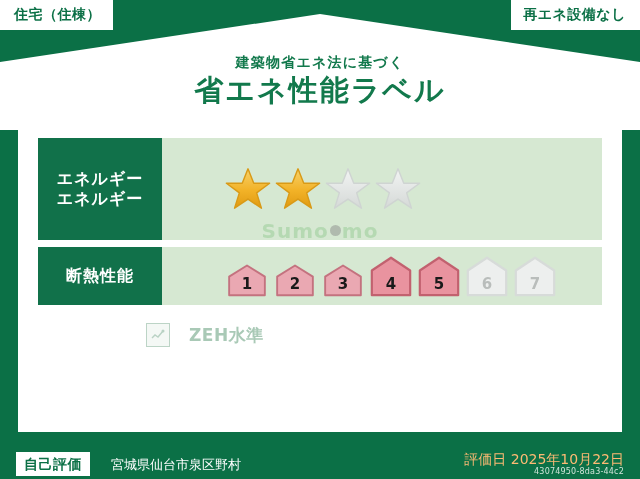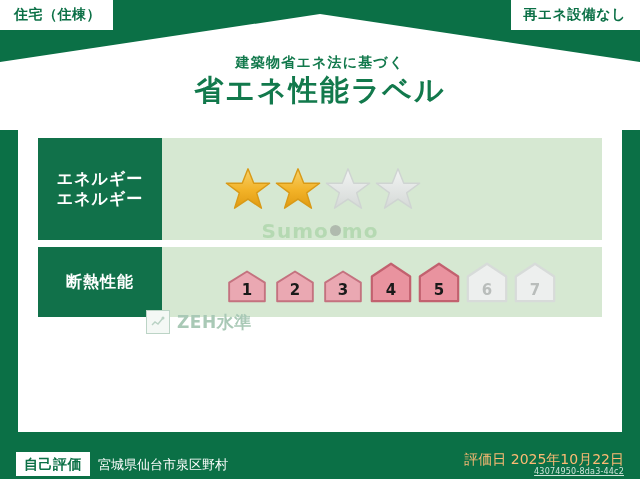--- a/index.html
+++ b/index.html
@@ -83,21 +83,21 @@
 
   
   .rows{
     position:absolute;left:20px;right:20px;top:20px;
   }
   .row{
     display:flex;align-items:stretch;
     background:#d6e8d2;
     height:102px;
   }
-  .row + .row{margin-top:7px;height:70px;}
+  .row + .row{margin-top:7px;height:58px;}
   .row-label{
     width:124px;flex:0 0 124px;
     background:#11714a;
     color:#ffffff;
     font-weight:bold;
     font-size:16px;
     letter-spacing:1px;
     display:flex;flex-direction:column;
     align-items:center;justify-content:center;
     line-height:1.28;
@@ -130,23 +130,24 @@
     line-height:1;
   }
   .house.off .hnum{color:#b9bdbb;}
 
   
   .zeh-note{
     position:absolute;left:20px;right:20px;top:192px;
     display:flex;align-items:center;
   }
   .zeh-badge{
-    display:flex;align-items:center;gap:7px;
+    display:flex;align-items:center;gap:19px;
     margin-left:108px;
     flex:0 0 auto;
+    margin-top:13px;
   }
   .zeh-icon{
     width:22px;height:22px;
     border:1.5px solid #bcd4c6;
     background:#f4f8f5;
     display:flex;align-items:center;justify-content:center;
   }
   .zeh-text{
     font-size:17px;font-weight:bold;
     color:#a9c9b6;
@@ -182,31 +183,31 @@
   }
   .self-badge{
     background:#ffffff;color:#0b7046;
     font-weight:bold;font-size:14px;
     padding:5px 8px;line-height:1;
     margin-left:16px;
     letter-spacing:.5px;
     white-space:nowrap;
   }
   .address{
-    margin-left:8px;
+    margin-left:21px;
     font-size:13px;
     color:#ffffff;
     line-height:1;
   }
   .footer-right{
     margin-left:auto;margin-right:16px;
     text-align:right;
   }
   .eval-date{font-size:14px;line-height:1.15;color:#fdba74;}
-  .eval-id{font-size:8px;color:#cfe4d8;line-height:1.3;letter-spacing:.2px;text-decoration:underline;}
+  .eval-id{font-size:8px;color:#cfe4d8;line-height:1.3;letter-spacing:.2px;}
 </style>
 </head>
 <body>
 
 <div class="label-root">
 
   <div class="roof-white"></div>
 
   <div class="corner-tag tag-right">再エネ設備なし</div>
   <div class="corner-tag tag-left">住宅（住棟）</div>

